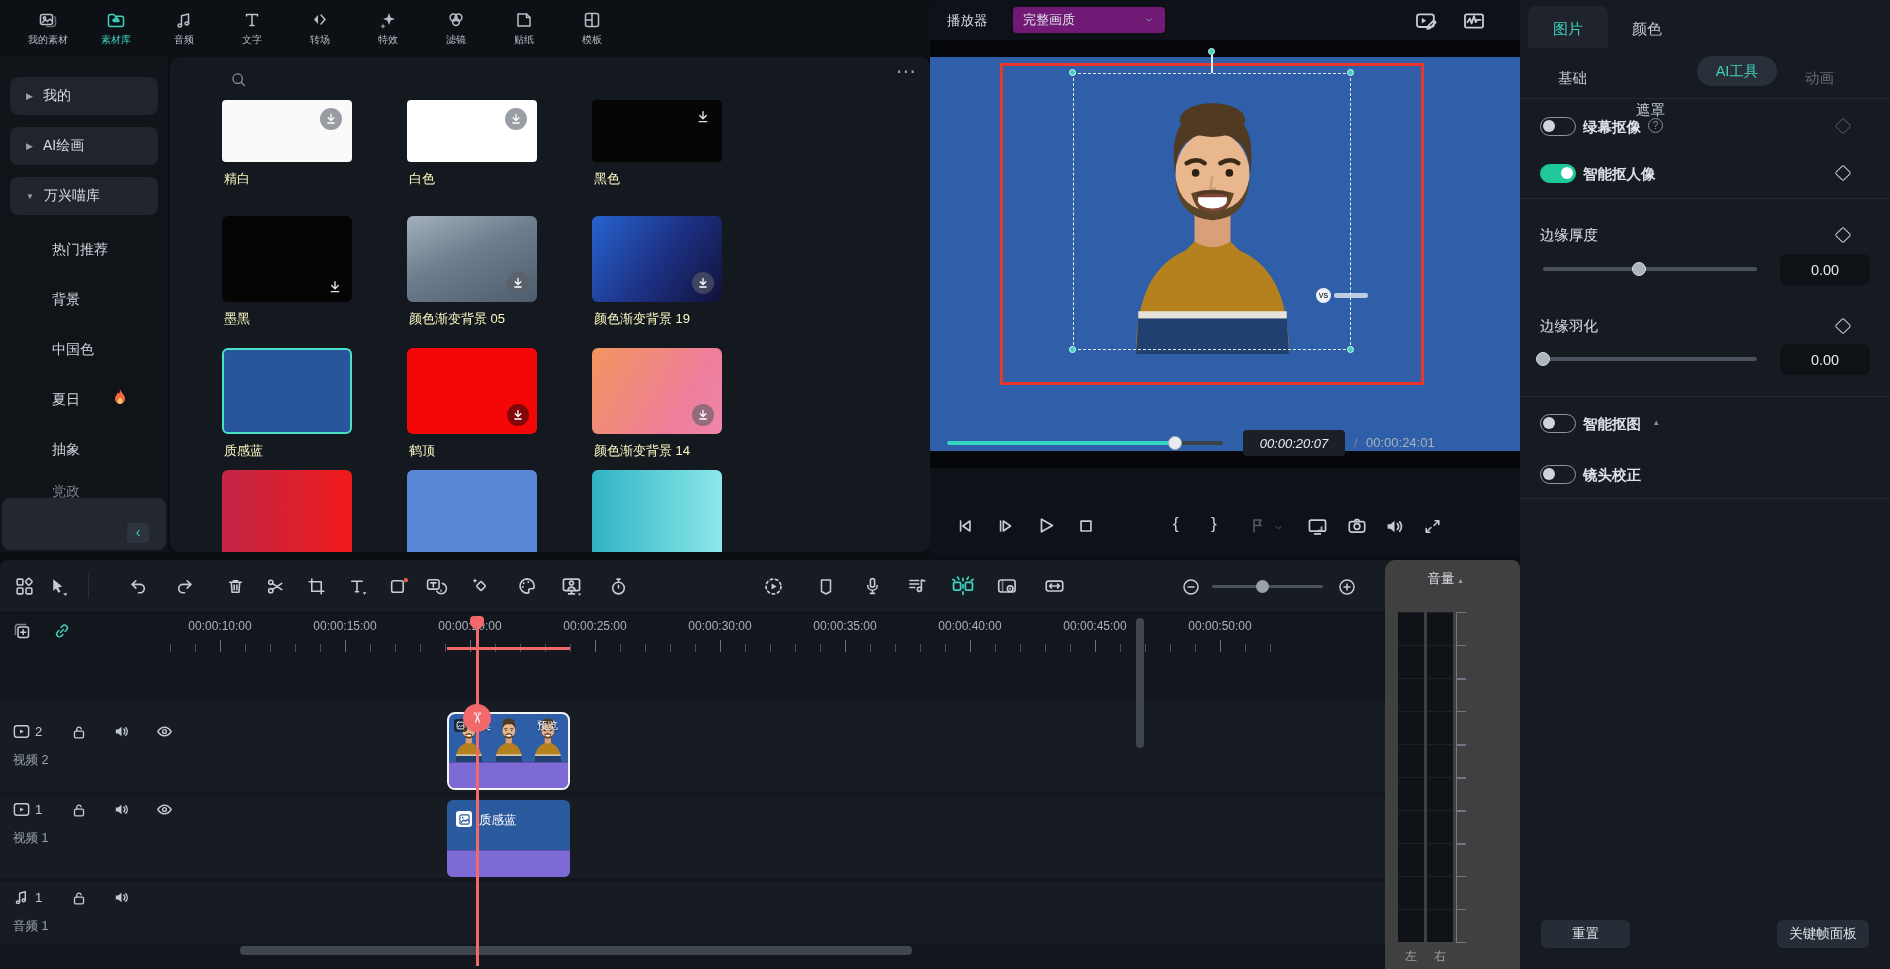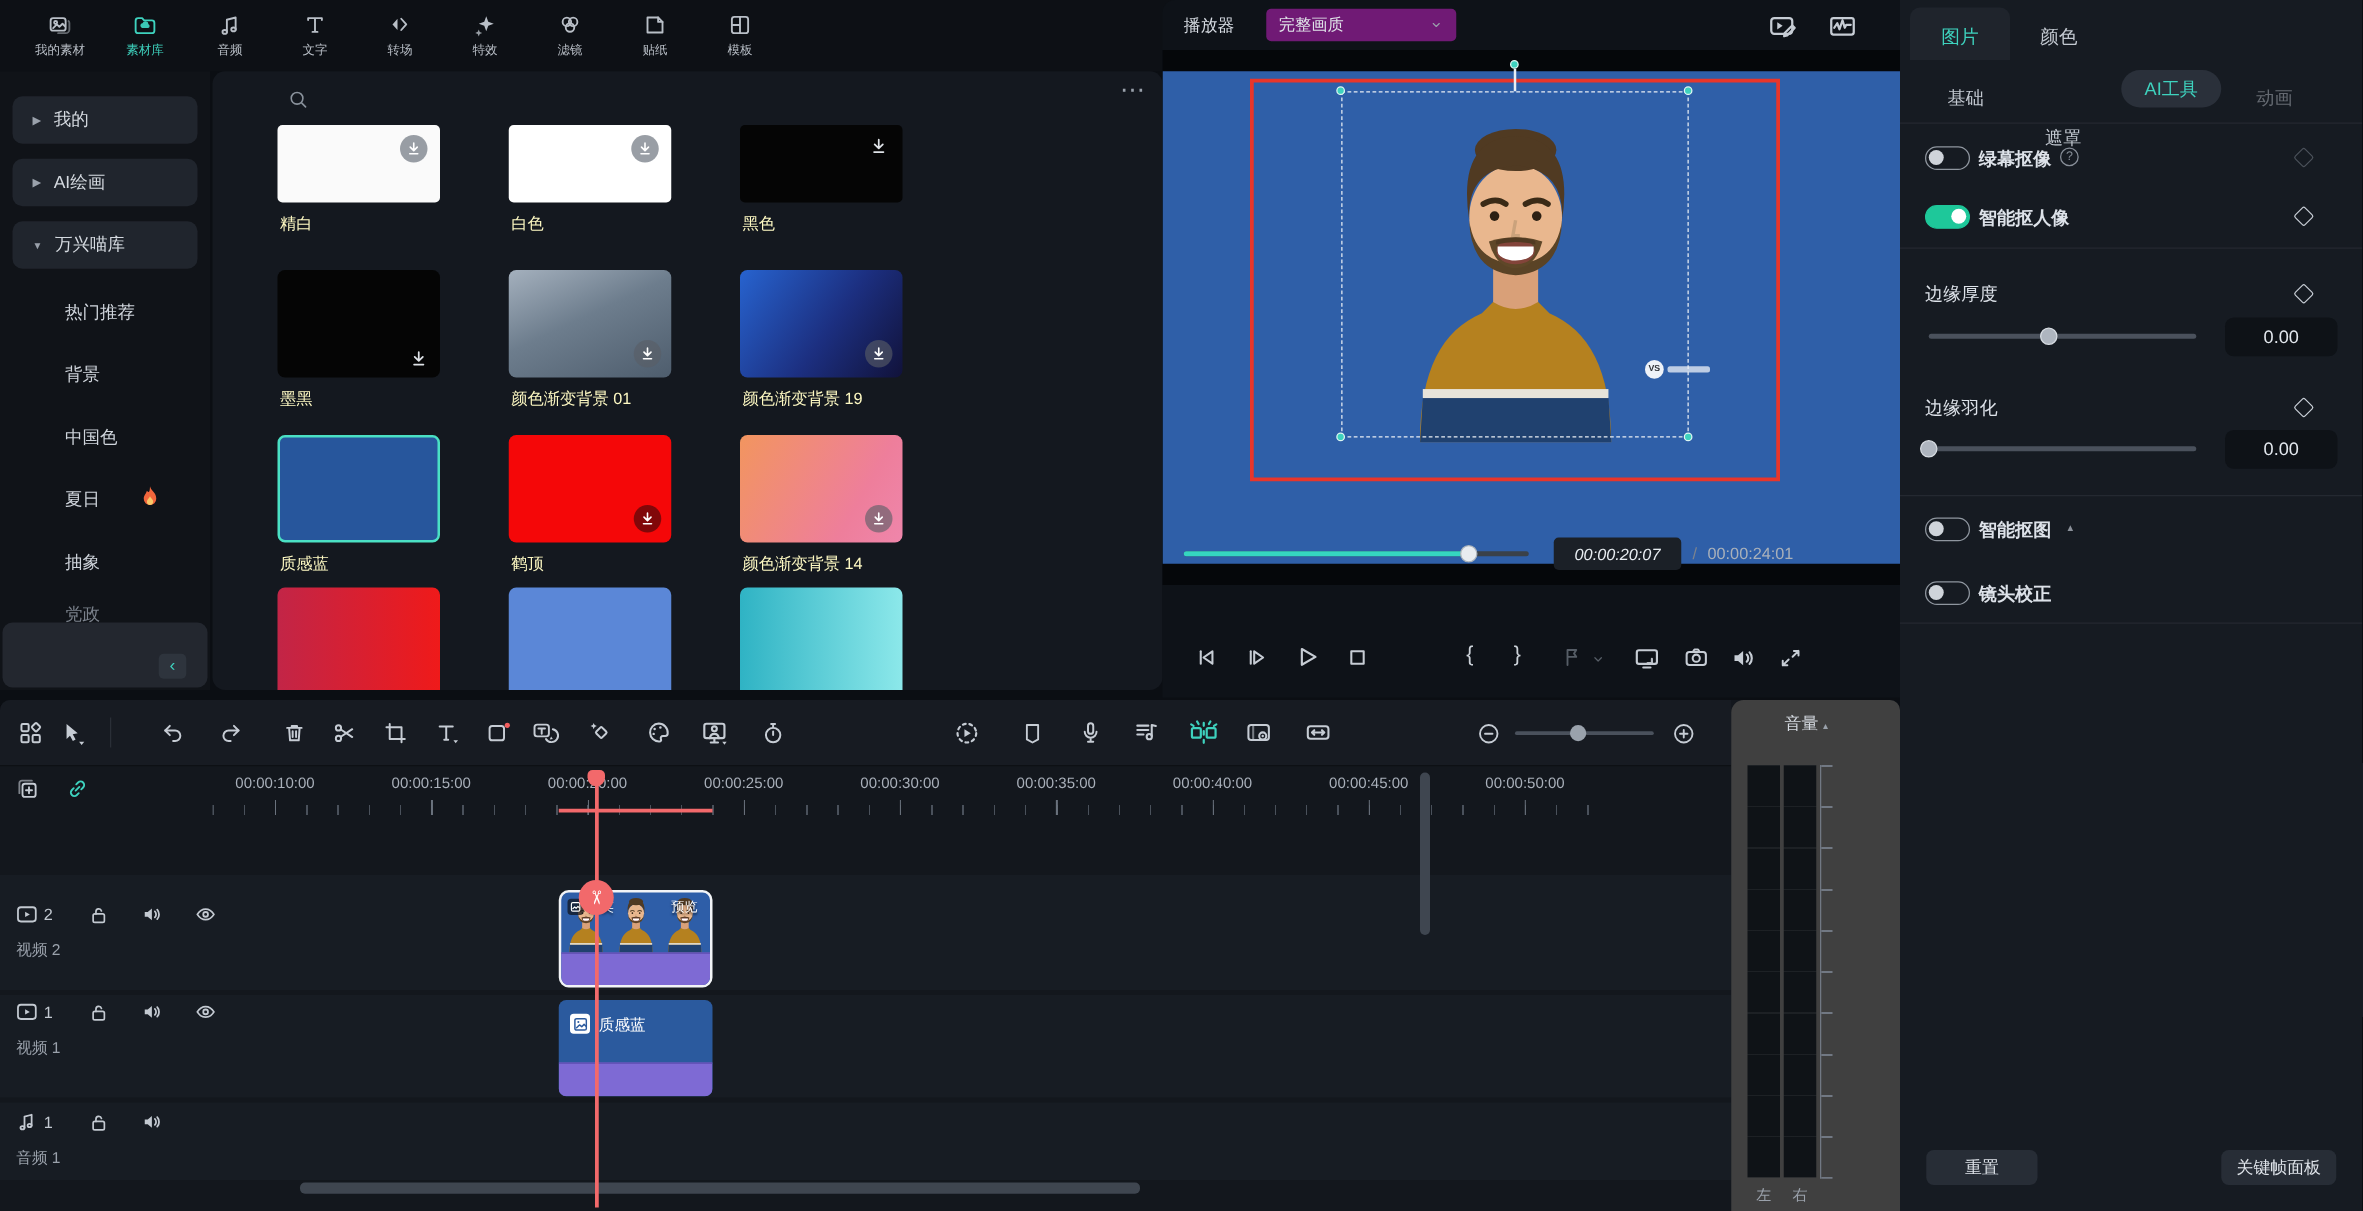--- a/index.html
+++ b/index.html
@@ -208,21 +208,21 @@
         </div>
   </div>
   <div class="tile" style="left:422px;top:159px;background:linear-gradient(125deg,#2763cf 0%,#1c2f80 55%,#11123a 100%);">
     <div class="dlbadge" style="right:8px;bottom:8px;">
           <svg class="ic" width="12" height="12" viewBox="0 0 12 12" style="color:#fff;stroke-width:1.3;">
             <path d="M6 1.5v5.5M3.2 4.7L6 7.5 8.8 4.7M2.8 10h6.4"></path>
           </svg>
         </div>
   </div>
   <div class="tlabel" style="left:54px;top:253px;">墨黑</div>
-  <div class="tlabel" style="left:239px;top:253px;">颜色渐变背景 01</div>
+  <div class="tlabel" style="left:239px;top:253px;">颜色渐变背景 05</div>
   <div class="tlabel" style="left:424px;top:253px;">颜色渐变背景 19</div>
 
   <div class="tile" style="left:52px;top:291px;background:#27569c;border:2px solid #4ae0c4;box-sizing:border-box;"></div>
   <div class="tile" style="left:237px;top:291px;background:#f50708;">
     <div class="dlbadge" style="right:8px;bottom:8px;background:rgba(90,8,10,.75);">
           <svg class="ic" width="12" height="12" viewBox="0 0 12 12" style="color:#fff;stroke-width:1.3;">
             <path d="M6 1.5v5.5M3.2 4.7L6 7.5 8.8 4.7M2.8 10h6.4"></path>
           </svg>
         </div>
   </div>

